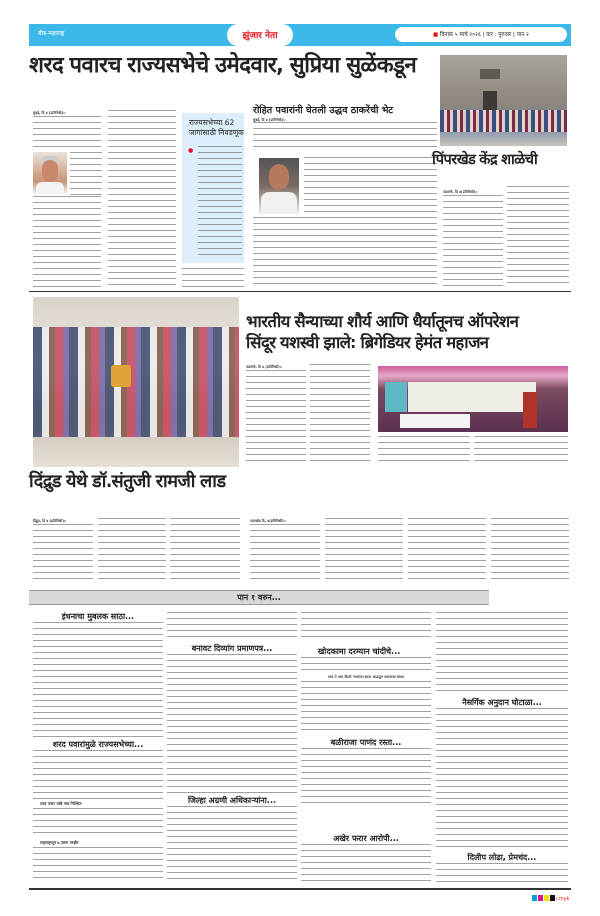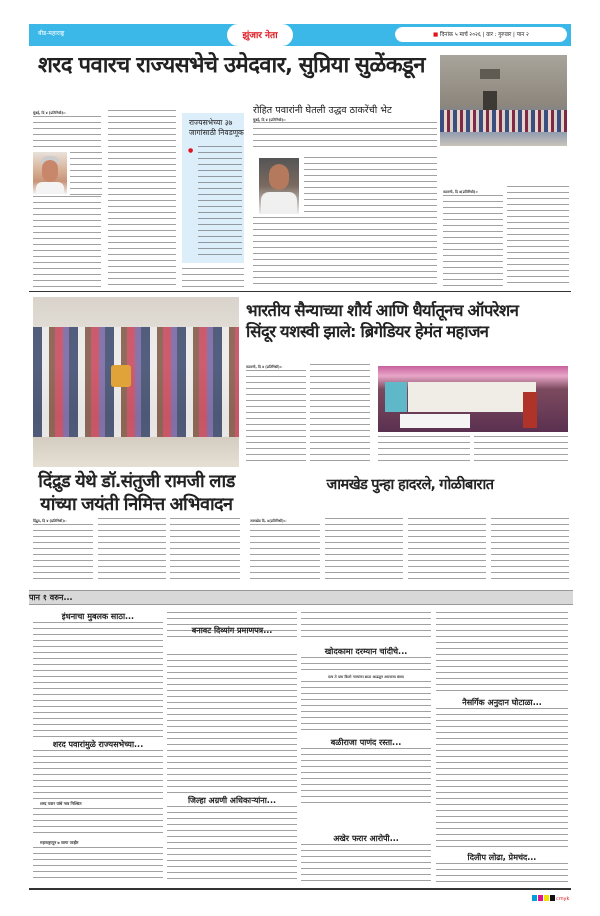--- a/index.html
+++ b/index.html
@@ -5,32 +5,32 @@
   * { box-sizing: border-box; margin: 0; padding: 0; }
   body { width: 600px; height: 916px; background: #fff; font-family: "DejaVu Sans", sans-serif; color: #222; position: relative; overflow: hidden; }
   .abs { position: absolute; }
   
   .masthead { left: 29px; top: 24px; width: 542px; height: 22px; background: #3cb8e8; }
   .mast-left { left: 38px; top: 29px; font-size: 6px; color: #fff; }
   .mast-logo { left: 227px; top: 24px; width: 66px; height: 22px; background: #fff; border-radius: 11px; font-size: 9px; font-weight: bold; color: #e0141e; text-align: center; line-height: 22px; }
   .mast-right { left: 395px; top: 27px; width: 172px; height: 15px; background: #fff; border-radius: 8px; font-size: 5.5px; color: #222; text-align: center; line-height: 15px; }
   .mast-right .dot { color: #e0141e; }
   
-  .hl { font-family: "DejaVu Sans Condensed", "DejaVu Sans", sans-serif; font-weight: bold; color: #222; text-align: center; letter-spacing: -0.5px; }
+  .hl { font-family: "DejaVu Sans Condensed", "DejaVu Sans", sans-serif; font-weight: bold; color: #222; letter-spacing: -0.5px; }
   .hl-main { left: 29px; top: 52px; width: 405px; font-size: 22px; line-height: 26px; }
-  .sub-hl { font-weight: normal; color: #222; }
+  .sub-hl { font-weight: bold; color: #222; }
   
   .txt { font-size: 3.6px; line-height: 6px; color: #333; text-align: justify; overflow: hidden; }
   .greyline { background: repeating-linear-gradient(#555 0 1px, transparent 1px 6px); opacity: 0.55; }
   .photo { overflow: hidden; }
   .sidebox { background: #dceefa; }
   .sidebox-title { font-size: 7.5px; line-height: 10px; color: #222; }
   .sidebox-bullet { color: #e0141e; font-size: 6px; }
   .rule { background: #333; }
-  .band { left: 29px; top: 590px; width: 544px; height: 15px; background: #d8d8d8; border-top: 1px solid #999; border-bottom: 1px solid #999; font-size: 8px; font-weight: bold; line-height: 13px; color: #222; }
+  .band { left: 29px; top: 590px; width: 460px; height: 15px; background: #d8d8d8; border-top: 1px solid #999; border-bottom: 1px solid #999; font-size: 8px; font-weight: bold; text-align: center; line-height: 13px; color: #222; }
   .sect-hl { font-weight: bold; font-size: 8px; text-align: center; color: #222; }
   .cmyk { left: 532px; top: 894px; width: 40px; height: 8px; display: flex; gap: 1px; align-items: center; }
   .cmyk span { display: inline-block; width: 5px; height: 6px; }
   .cmyk .txtc { width: auto; font-size: 5px; color: #e0141e; background: none; }
 </style>
 </head>
 <body>
 
 <div class="abs masthead"></div>
 <div class="abs mast-left">बीड-महाराष्ट्र</div>
@@ -47,106 +47,105 @@
   <div style="position:absolute;left:8px;top:4px;width:18px;height:8px;background:#ccc;border-radius:6px 6px 0 0;"></div>
   <div style="position:absolute;left:9px;top:8px;width:16px;height:22px;background:#c8876a;border-radius:8px;"></div>
   <div style="position:absolute;left:3px;top:30px;width:28px;height:12px;background:#f4f4f4;border-radius:6px 6px 0 0;"></div>
 </div>
 <div class="abs greyline" style="left:70px;top:152px;width:32px;height:44px;"></div>
 <div class="abs greyline" style="left:33px;top:196px;width:68px;height:92px;"></div>
 
 <div class="abs greyline" style="left:108px;top:110px;width:68px;height:178px;"></div>
 
 <div class="abs sidebox" style="left:182px;top:113px;width:62px;height:150px;"></div>
-<div class="abs sidebox-title" style="left:189px;top:118px;width:56px;">राज्यसभेच्या ३७ जागांसाठी निवडणूक</div>
+<div class="abs sidebox-title" style="left:189px;top:118px;width:56px;">राज्यसभेच्या 62 जागांसाठी निवडणूक</div>
 <div class="abs sidebox-bullet" style="left:188px;top:146px;">●</div>
 <div class="abs greyline" style="left:198px;top:146px;width:44px;height:110px;"></div>
 <div class="abs greyline" style="left:182px;top:268px;width:62px;height:20px;"></div>
 
 <div class="abs sub-hl" style="left:253px;top:103px;width:185px;font-size:9.5px;">रोहित पवारांनी घेतली उद्धव ठाकरेंची भेट</div>
 <div class="abs txt" style="left:253px;top:117px;width:60px;"><b>मुंबई, दि ४ (प्रतिनिधी):-</b></div>
 <div class="abs greyline" style="left:253px;top:122px;width:184px;height:30px;"></div>
 <div class="abs photo" style="left:259px;top:158px;width:40px;height:56px;background:linear-gradient(180deg,#555 0%,#7a6a60 50%,#eee 100%);">
   <div style="position:absolute;left:10px;top:6px;width:20px;height:26px;background:#b57a5e;border-radius:10px;"></div>
   <div style="position:absolute;left:2px;top:34px;width:36px;height:22px;background:#f0f0f0;border-radius:8px 8px 0 0;"></div>
 </div>
 <div class="abs greyline" style="left:304px;top:157px;width:133px;height:60px;"></div>
 <div class="abs greyline" style="left:253px;top:217px;width:184px;height:70px;"></div>
 
 <div class="abs photo" style="left:440px;top:55px;width:127px;height:91px;background:linear-gradient(180deg,#a9a49b 0%,#8c867d 55%,#6e84a8 75%,#c9c3bb 100%);">
   <div style="position:absolute;left:40px;top:14px;width:20px;height:10px;background:#5f5a52;"></div>
   <div style="position:absolute;left:43px;top:36px;width:14px;height:22px;background:#3d3a35;"></div>
   <div style="position:absolute;left:0;top:55px;width:127px;height:22px;background:repeating-linear-gradient(90deg,#3a4f80 0 4px,#e8d4c8 4px 7px,#7f2a44 7px 10px,#d8d0c8 10px 13px);"></div>
 </div>
 <div class="abs hl" style="left:432px;top:150px;width:140px;font-size:14.5px;line-height:18px;">
+  <div>पिंपरखेड केंद्र शाळेची</div>
 </div>
 <div class="abs txt" style="left:443px;top:189px;width:60px;"><b>वडवणी, दि ४(प्रतिनिधी):-</b></div>
 <div class="abs greyline" style="left:443px;top:195px;width:60px;height:92px;"></div>
 <div class="abs greyline" style="left:507px;top:186px;width:62px;height:101px;"></div>
 
 <div class="abs rule" style="left:29px;top:291px;width:542px;height:1px;"></div>
 
 <div class="abs photo" style="left:33px;top:297px;width:206px;height:170px;background:linear-gradient(180deg,#d9d3cb 0%,#eae6e0 40%,#c8c0b4 70%,#e6dfd4 100%);">
   <div style="position:absolute;left:0;top:30px;width:206px;height:110px;background:repeating-linear-gradient(90deg,#2e3e66 0 9px,#eee 9px 16px,#7a4e3c 16px 22px,#c63a52 22px 30px,#6f5aa0 30px 36px);opacity:0.8;"></div>
   <div style="position:absolute;left:78px;top:68px;width:20px;height:22px;background:#e0a33a;border-radius:3px;"></div>
 </div>
 
-<div class="abs hl" style="left:246px;top:300px;width:325px;font-size:16.5px;line-height:21px;text-align:left;">
+<div class="abs hl" style="left:246px;top:311px;width:325px;font-size:16.5px;line-height:21px;text-align:left;">
   <div>भारतीय सैन्याच्या शौर्य आणि धैर्यातूनच ऑपरेशन</div>
   <div>सिंदूर यशस्वी झाले: ब्रिगेडियर हेमंत महाजन</div>
 </div>
 <div class="abs txt" style="left:246px;top:364px;width:60px;"><b>वडवणी, दि ४ (प्रतिनिधी):-</b></div>
 <div class="abs greyline" style="left:246px;top:370px;width:60px;height:96px;"></div>
 <div class="abs greyline" style="left:310px;top:364px;width:60px;height:102px;"></div>
 <div class="abs photo" style="left:378px;top:366px;width:190px;height:66px;background:linear-gradient(180deg,#c8609e 0%,#e8a6c8 15%,#7c4a5e 35%,#5a3050 100%);">
   <div style="position:absolute;left:7px;top:16px;width:22px;height:30px;background:#5fb8c8;"></div>
   <div style="position:absolute;left:30px;top:16px;width:128px;height:30px;background:#f0ece6;"></div>
   <div style="position:absolute;left:22px;top:48px;width:70px;height:14px;background:#f4f4f4;"></div>
   <div style="position:absolute;left:145px;top:26px;width:14px;height:36px;background:#b0332a;"></div>
 </div>
 <div class="abs greyline" style="left:378px;top:436px;width:92px;height:30px;"></div>
 <div class="abs greyline" style="left:474px;top:436px;width:94px;height:30px;"></div>
 
 <div class="abs hl" style="left:29px;top:469px;width:215px;font-size:18px;line-height:23px;">
   <div>दिंद्रुड येथे डॉ.संतुजी रामजी लाड</div>
-  <div>यांच्या जयंती निमित्त अभिवादन</div>
 </div>
 <div class="abs txt" style="left:33px;top:518px;width:60px;"><b>दिंद्रुड, दि ४ (प्रतिनिधी):-</b></div>
 <div class="abs greyline" style="left:33px;top:524px;width:60px;height:60px;"></div>
 <div class="abs greyline" style="left:98px;top:518px;width:68px;height:66px;"></div>
 <div class="abs greyline" style="left:170px;top:518px;width:70px;height:66px;"></div>
 
 <div class="abs hl" style="left:250px;top:475px;width:320px;font-size:14.5px;line-height:19px;">
-  <div>जामखेड पुन्हा हादरले, गोळीबारात</div>
 </div>
 <div class="abs txt" style="left:250px;top:518px;width:70px;"><b>जामखेड दि. ४(प्रतिनिधी):-</b></div>
 <div class="abs greyline" style="left:250px;top:524px;width:70px;height:60px;"></div>
 <div class="abs greyline" style="left:325px;top:518px;width:78px;height:66px;"></div>
 <div class="abs greyline" style="left:408px;top:518px;width:78px;height:66px;"></div>
 <div class="abs greyline" style="left:491px;top:518px;width:78px;height:66px;"></div>
 
 <div class="abs band">पान १ वरुन...</div>
 
 <div class="abs sect-hl" style="left:33px;top:610px;width:130px;">इंधनाचा मुबलक साठा...</div>
 <div class="abs greyline" style="left:33px;top:622px;width:130px;height:118px;"></div>
 <div class="abs sect-hl" style="left:33px;top:738px;width:130px;">शरद पवारांमुळे राज्यसभेच्या...</div>
 <div class="abs greyline" style="left:33px;top:750px;width:130px;height:50px;"></div>
 <div class="abs txt" style="left:40px;top:801px;width:120px;font-size:4px;font-weight:bold;">शरद पवार यांचे नाव निश्चित</div>
 <div class="abs greyline" style="left:33px;top:808px;width:130px;height:30px;"></div>
 <div class="abs txt" style="left:40px;top:840px;width:120px;font-size:4px;font-weight:bold;">महाराष्ट्रातून ७ जागा जाहीर</div>
 <div class="abs greyline" style="left:33px;top:847px;width:130px;height:36px;"></div>
 
 <div class="abs greyline" style="left:167px;top:612px;width:130px;height:30px;"></div>
-<div class="abs sect-hl" style="left:167px;top:624px;width:130px;">बनावट दिव्यांग प्रमाणपत्र...</div>
+<div class="abs sect-hl" style="left:167px;top:642px;width:130px;">बनावट दिव्यांग प्रमाणपत्र...</div>
 <div class="abs greyline" style="left:167px;top:654px;width:130px;height:140px;"></div>
 <div class="abs sect-hl" style="left:167px;top:794px;width:130px;">जिल्हा अग्रणी अधिकाऱ्यांना...</div>
 <div class="abs greyline" style="left:167px;top:806px;width:130px;height:77px;"></div>
 
 <div class="abs greyline" style="left:301px;top:612px;width:130px;height:30px;"></div>
-<div class="abs sect-hl" style="left:301px;top:645px;width:130px;">खोदकामा दरम्यान चांदीचे...</div>
+<div class="abs sect-hl" style="left:294px;top:645px;width:130px;">खोदकामा दरम्यान चांदीचे...</div>
 <div class="abs greyline" style="left:301px;top:657px;width:130px;height:16px;"></div>
 <div class="abs txt" style="left:304px;top:674px;width:124px;font-size:3.6px;font-weight:bold;text-align:center;">पाच ते पाच किलो नाण्यांचा साठा आढळून आल्याचा संशय</div>
 <div class="abs greyline" style="left:301px;top:681px;width:130px;height:54px;"></div>
 <div class="abs sect-hl" style="left:301px;top:736px;width:130px;">बळीराजा पाणंद रस्ता...</div>
 <div class="abs greyline" style="left:301px;top:748px;width:130px;height:60px;"></div>
 <div class="abs sect-hl" style="left:301px;top:832px;width:130px;">अखेर फरार आरोपी...</div>
 <div class="abs greyline" style="left:301px;top:844px;width:130px;height:40px;"></div>
 
 <div class="abs greyline" style="left:436px;top:612px;width:132px;height:82px;"></div>
 <div class="abs sect-hl" style="left:436px;top:696px;width:132px;">नैसर्गिक अनुदान घोटाळा...</div>

